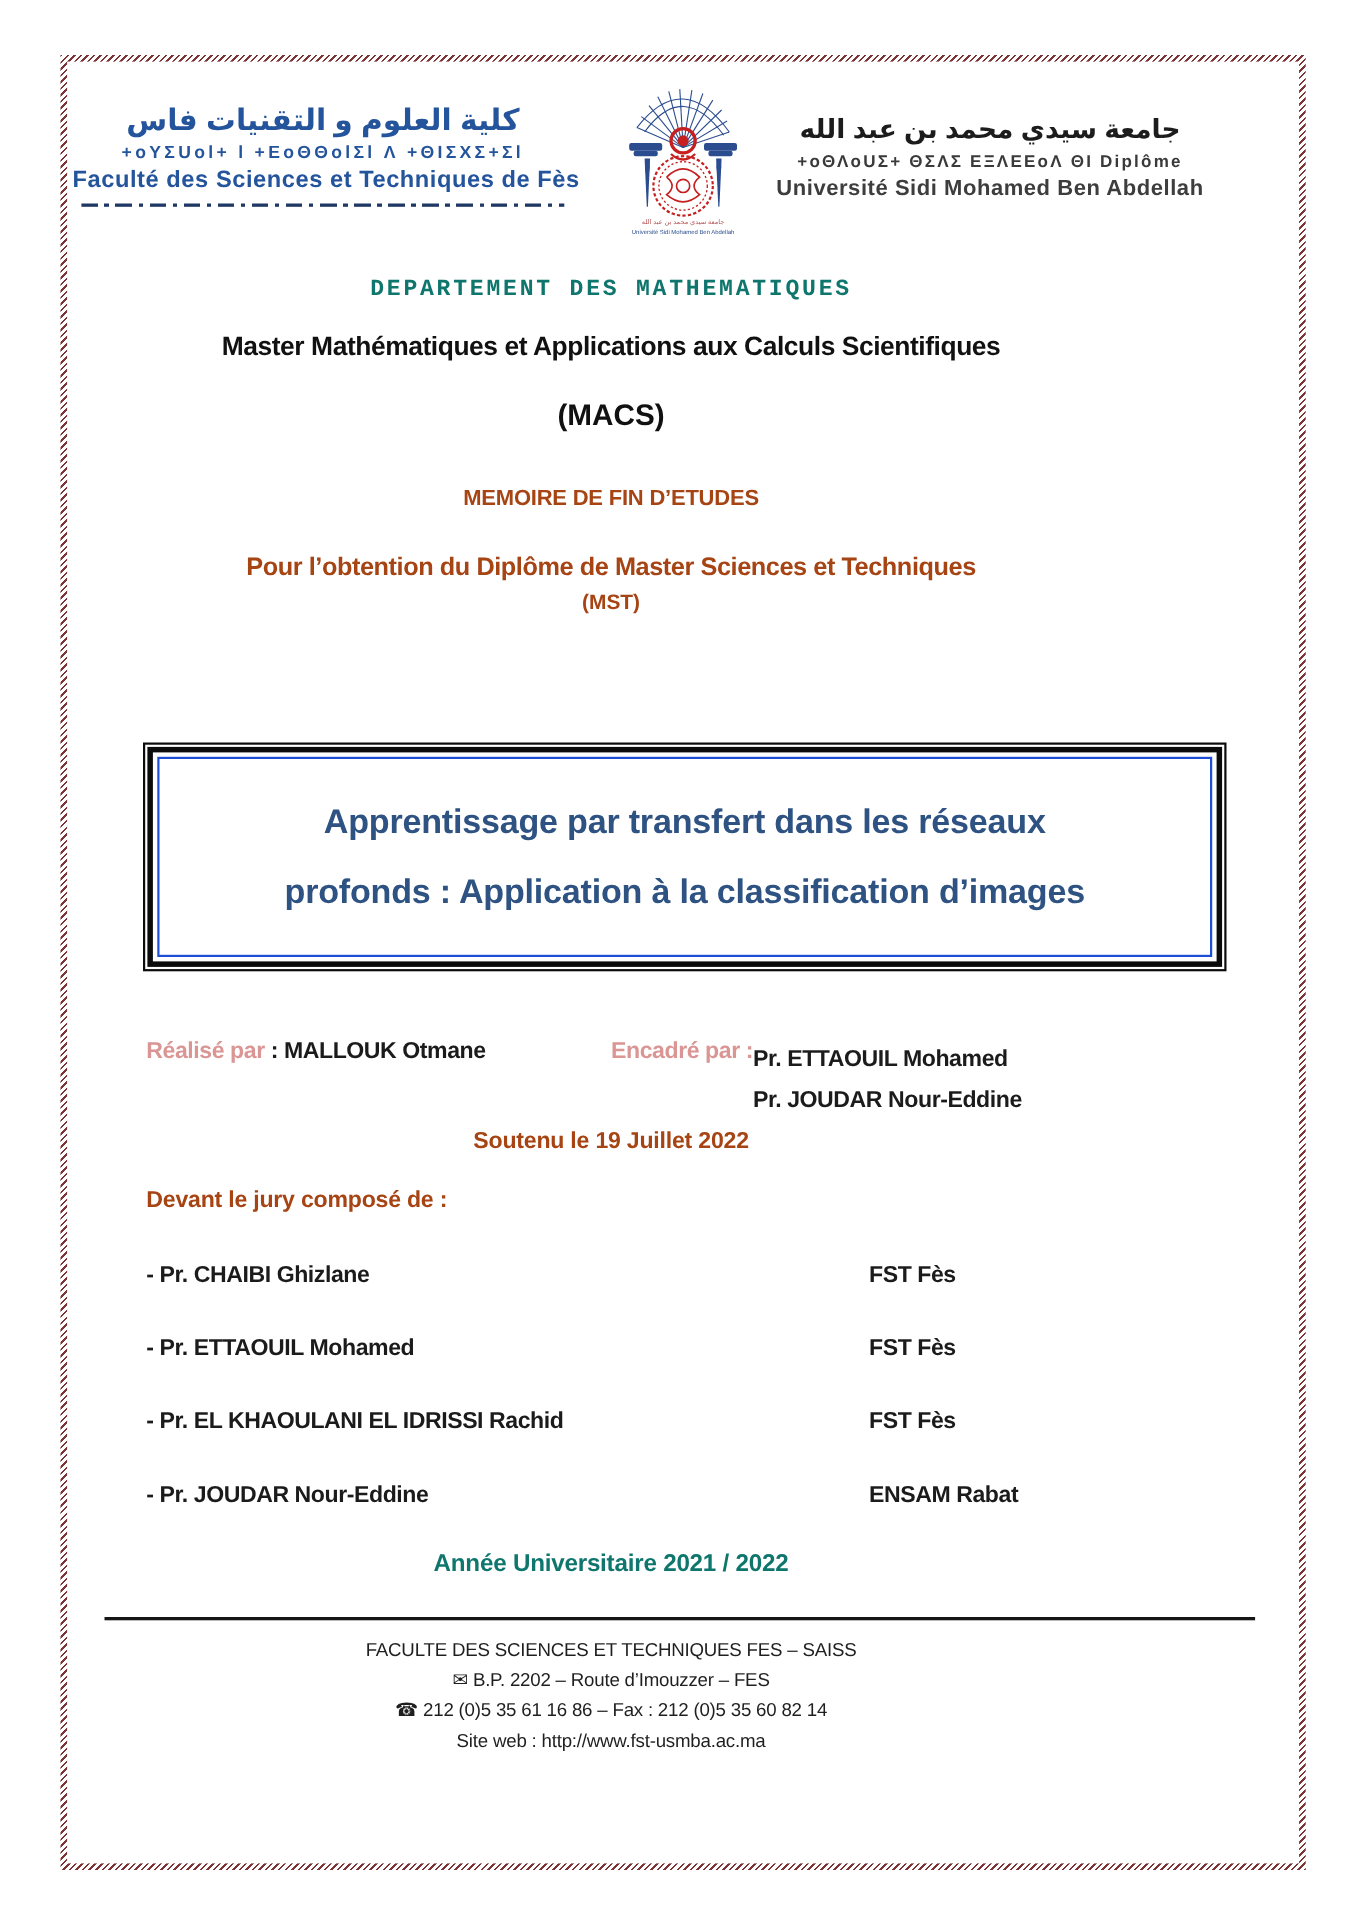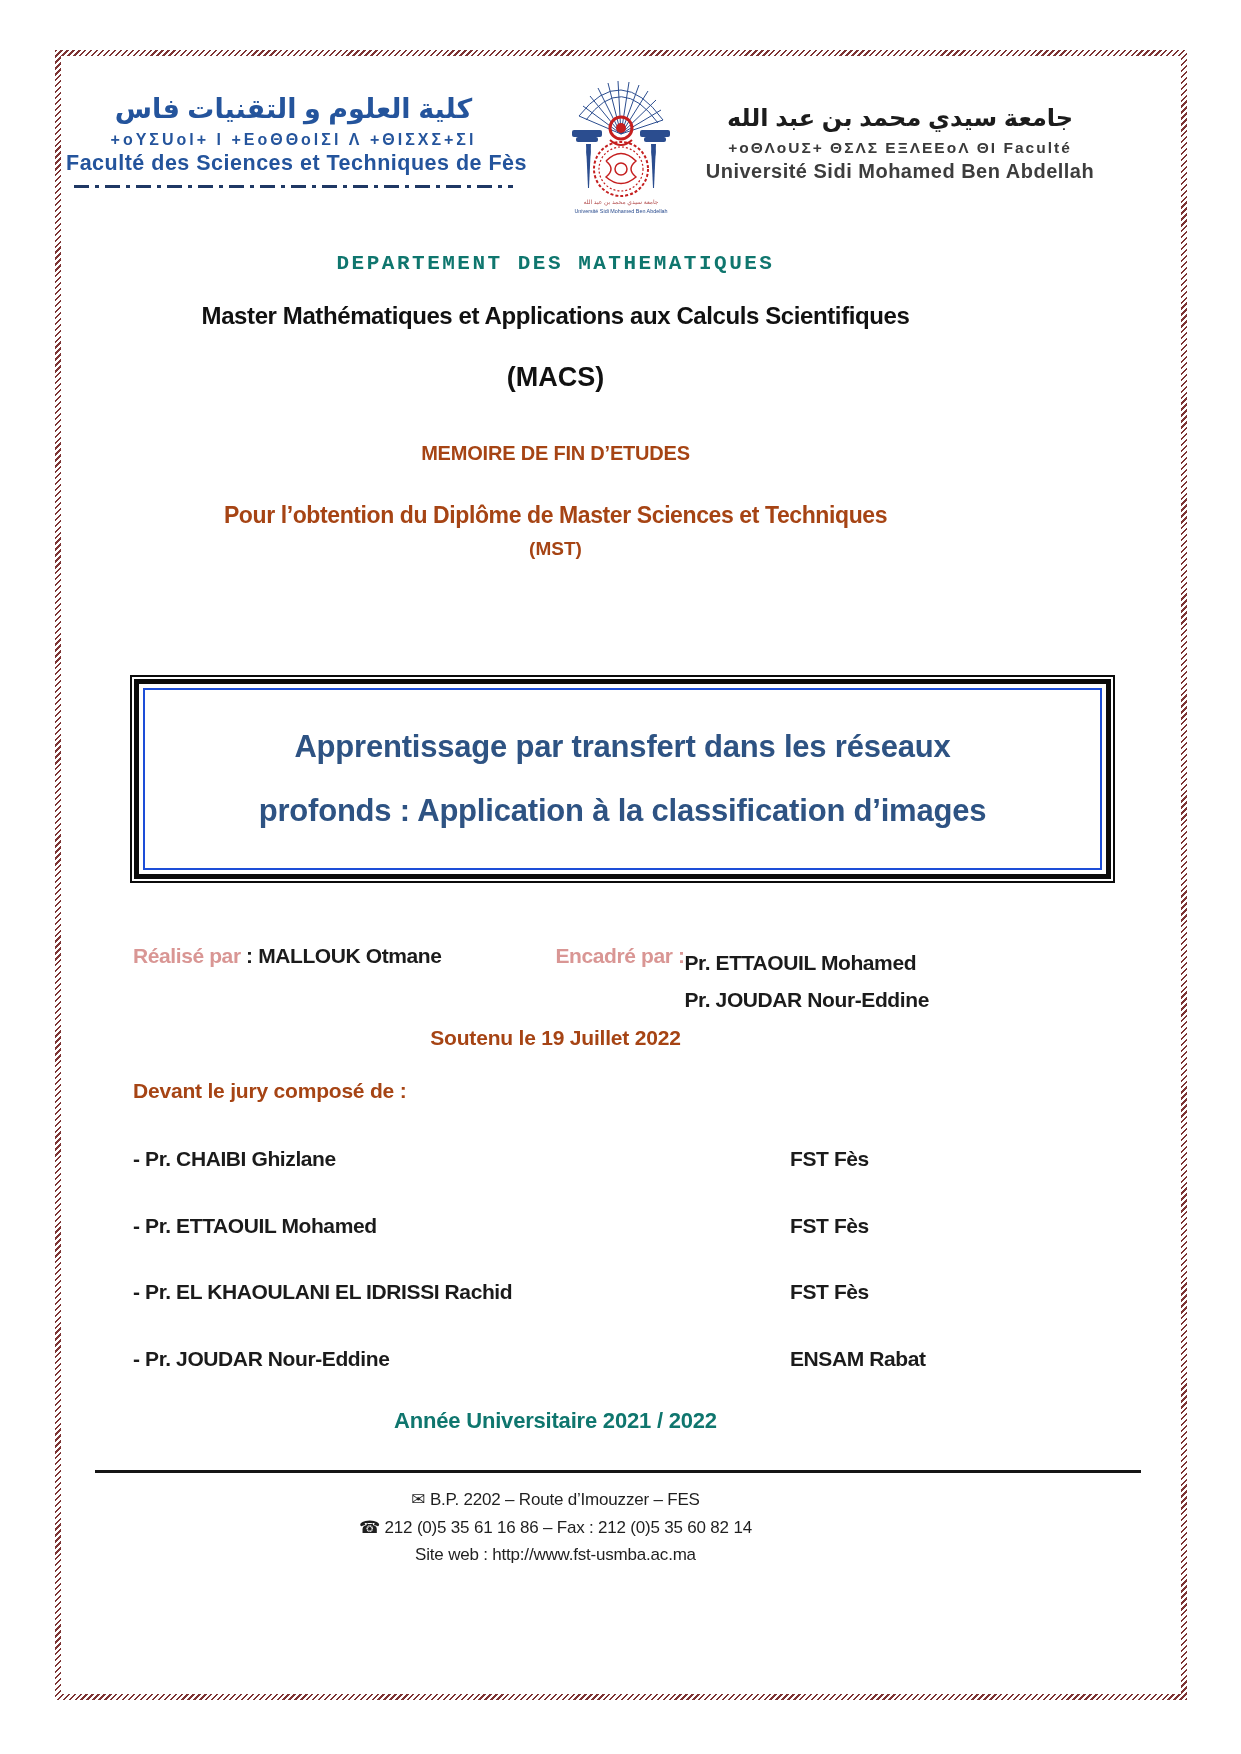--- a/index.html
+++ b/index.html
@@ -165,21 +165,21 @@
             <path d="M44 64 Q55 74 66 64" stroke-width="2"></path>
           </g>
 
           <text x="55" y="128" text-anchor="middle" font-size="6" fill="#b45050">جامعة سيدي محمد بن عبد الله</text>
           <text x="55" y="137" text-anchor="middle" font-size="5.4" fill="#2b4d8f">Université Sidi Mohamed Ben Abdellah</text>
         </svg>
       </div>
 
       <div class="header-right">
         <div class="hr-arabic">جامعة سيدي محمد بن عبد الله</div>
-        <div class="hr-tifinagh">+oΘΛoUΣ+  ΘΣΛΣ  ΕΞΛΕΕoΛ  ΘΙ  Faculté</div>
+        <div class="hr-tifinagh">+oΘΛoUΣ+  ΘΣΛΣ  ΕΞΛΕΕoΛ  ΘΙ  Diplôme</div>
         <div class="hr-french">Université Sidi Mohamed Ben Abdellah</div>
       </div>
 
       <div class="content">
         <div class="dept">DEPARTEMENT DES MATHEMATIQUES</div>
         <div class="master">Master Mathématiques et Applications aux Calculs Scientifiques</div>
         <div class="macs">(MACS)</div>
         <div class="memoire">MEMOIRE DE FIN D’ETUDES</div>
         <div class="obtention">Pour l’obtention du Diplôme de Master Sciences et Techniques</div>
         <div class="mst">(MST)</div>
@@ -223,20 +223,21 @@
       </div>
       <div class="jury-row jr3">
         <span>- Pr. JOUDAR Nour-Eddine</span>
         <span class="place">ENSAM Rabat</span>
       </div>
 
       <div class="year">Année Universitaire 2021 / 2022</div>
 
       <div class="rule"></div>
       <div class="footer">
+        <div>FACULTE DES SCIENCES ET TECHNIQUES FES – SAISS</div>
         <div><span class="f-icon">✉</span><span> B.P. 2202 – Route d’Imouzzer – FES</span></div>
         <div><span class="f-icon">☎</span><span> 212 (0)5 35 61 16 86 – Fax : 212 (0)5 35 60 82 14</span></div>
         <div>Site web : http://www.fst-usmba.ac.ma</div>
       </div>
 
     </div>
   </div>
 </div>
 
 </body></html>

